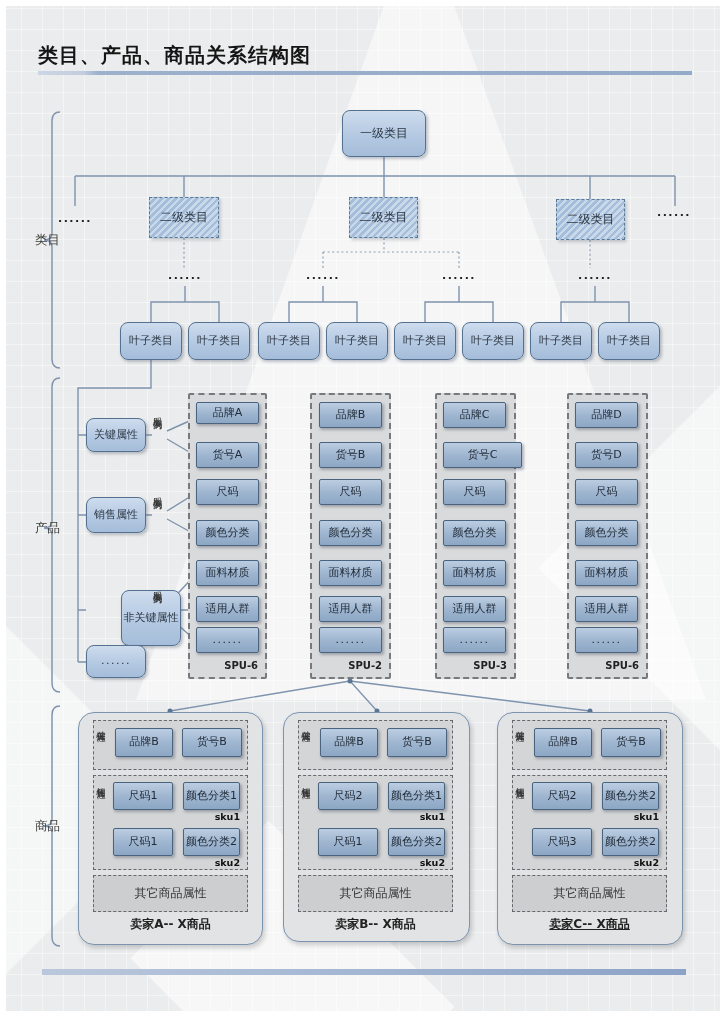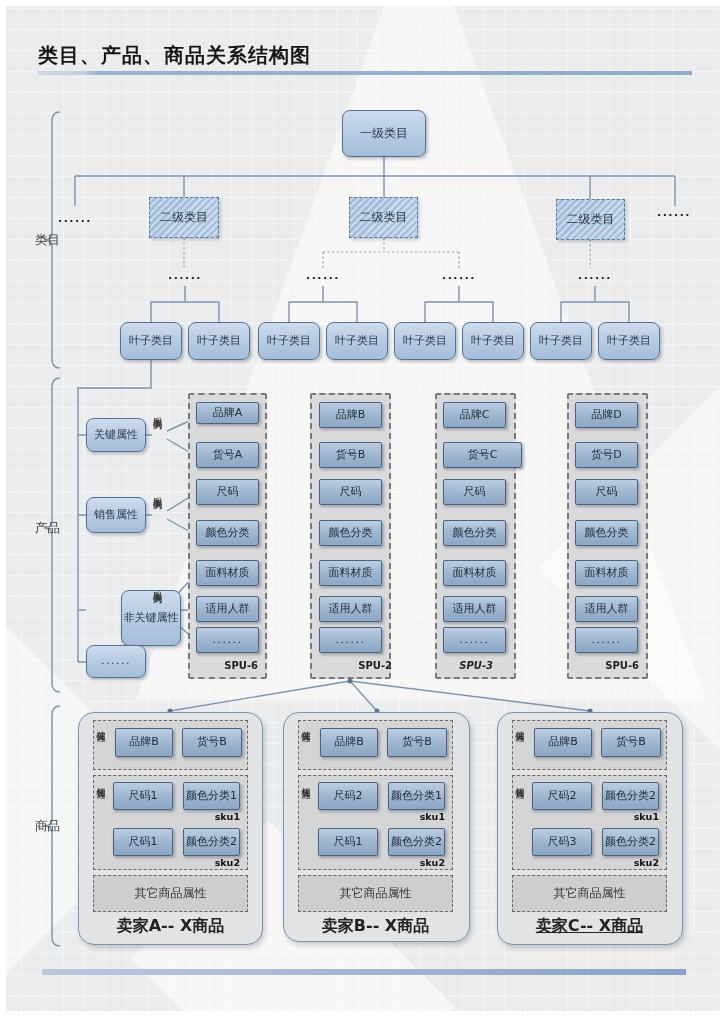--- a/index.html
+++ b/index.html
@@ -42,21 +42,21 @@
   .card{position:absolute;background:#e2e3e4;border:1.5px solid #7b95b1;border-radius:16px;
         box-shadow:2px 3px 5px rgba(0,0,0,.18);box-sizing:border-box;}
   .sect{position:absolute;background:#d4d5d7;border:1.5px dashed #66696c;box-sizing:border-box;}
   .other-box{position:absolute;display:flex;align-items:center;justify-content:center;
         background:#cdced0;border:1.5px dashed #66696c;font-size:12px;color:#333;box-sizing:border-box;}
   .vtext{position:absolute;writing-mode:vertical-rl;text-orientation:upright;
         font-size:9.5px;color:#333;letter-spacing:1px;line-height:1;}
   .ellipsis{position:absolute;font-weight:bold;color:#222;font-size:11px;letter-spacing:1.5px;text-align:center;}
   .side-label{position:absolute;font-size:12.5px;color:#3c3c3c;margin-left:21px;}
   .sku-tag{position:absolute;font-size:9.5px;font-weight:bold;color:#111;text-align:right;}
-  .card-label{position:absolute;font-size:16px;font-weight:bold;color:#222;text-align:center;}
+  .card-label{position:absolute;font-size:12px;font-weight:bold;color:#222;text-align:center;}
 </style>
 </head>
 <body>
 
 <div class="page">
 
   <div class="wm wm1"></div>
   <div class="wm wm2"></div>
   <div class="wm wm3"></div>
   <div class="wm wm4"></div>
@@ -145,31 +145,31 @@
   <div class="spu-label" style="left:188px;top:660px;width:70px;">SPU-6</div>
 
   <div class="spu" style="left:310px;top:393px;width:81px;height:286px;"></div>
   <div class="cbx" style="left:319px;top:402px;width:63px;height:26px;">品牌B</div>
   <div class="cbx" style="left:319px;top:442px;width:63px;height:26px;">货号B</div>
   <div class="cbx" style="left:319px;top:479px;width:63px;height:26px;">尺码</div>
   <div class="cbx" style="left:319px;top:520px;width:63px;height:26px;">颜色分类</div>
   <div class="cbx" style="left:319px;top:560px;width:63px;height:26px;">面料材质</div>
   <div class="cbx" style="left:319px;top:596px;width:63px;height:26px;">适用人群</div>
   <div class="cbx" style="left:319px;top:627px;width:63px;height:26px;letter-spacing:1.5px;">......</div>
-  <div class="spu-label" style="left:320px;top:660px;width:72px;">SPU-2</div>
+  <div class="spu-label" style="left:310px;top:660px;width:72px;">SPU-2</div>
 
   <div class="spu" style="left:435px;top:393px;width:81px;height:286px;"></div>
   <div class="cbx" style="left:443px;top:402px;width:63px;height:26px;">品牌C</div>
   <div class="cbx" style="left:443px;top:442px;width:79px;height:26px;">货号C</div>
   <div class="cbx" style="left:443px;top:479px;width:63px;height:26px;">尺码</div>
   <div class="cbx" style="left:443px;top:520px;width:63px;height:26px;">颜色分类</div>
   <div class="cbx" style="left:443px;top:560px;width:63px;height:26px;">面料材质</div>
   <div class="cbx" style="left:443px;top:596px;width:63px;height:26px;">适用人群</div>
   <div class="cbx" style="left:443px;top:627px;width:63px;height:26px;letter-spacing:1.5px;">......</div>
-  <div class="spu-label" style="left:421px;top:660px;width:72px;font-style:italic;">SPU-3</div>
+  <div class="spu-label" style="left:435px;top:660px;width:72px;">SPU-3</div>
 
   <div class="spu" style="left:567px;top:393px;width:81px;height:286px;"></div>
   <div class="cbx" style="left:575px;top:402px;width:63px;height:26px;">品牌D</div>
   <div class="cbx" style="left:575px;top:442px;width:63px;height:26px;">货号D</div>
   <div class="cbx" style="left:575px;top:479px;width:63px;height:26px;">尺码</div>
   <div class="cbx" style="left:575px;top:520px;width:63px;height:26px;">颜色分类</div>
   <div class="cbx" style="left:575px;top:560px;width:63px;height:26px;">面料材质</div>
   <div class="cbx" style="left:575px;top:596px;width:63px;height:26px;">适用人群</div>
   <div class="cbx" style="left:575px;top:627px;width:63px;height:26px;letter-spacing:1.5px;">......</div>
   <div class="spu-label" style="left:567px;top:660px;width:72px;">SPU-6</div>

